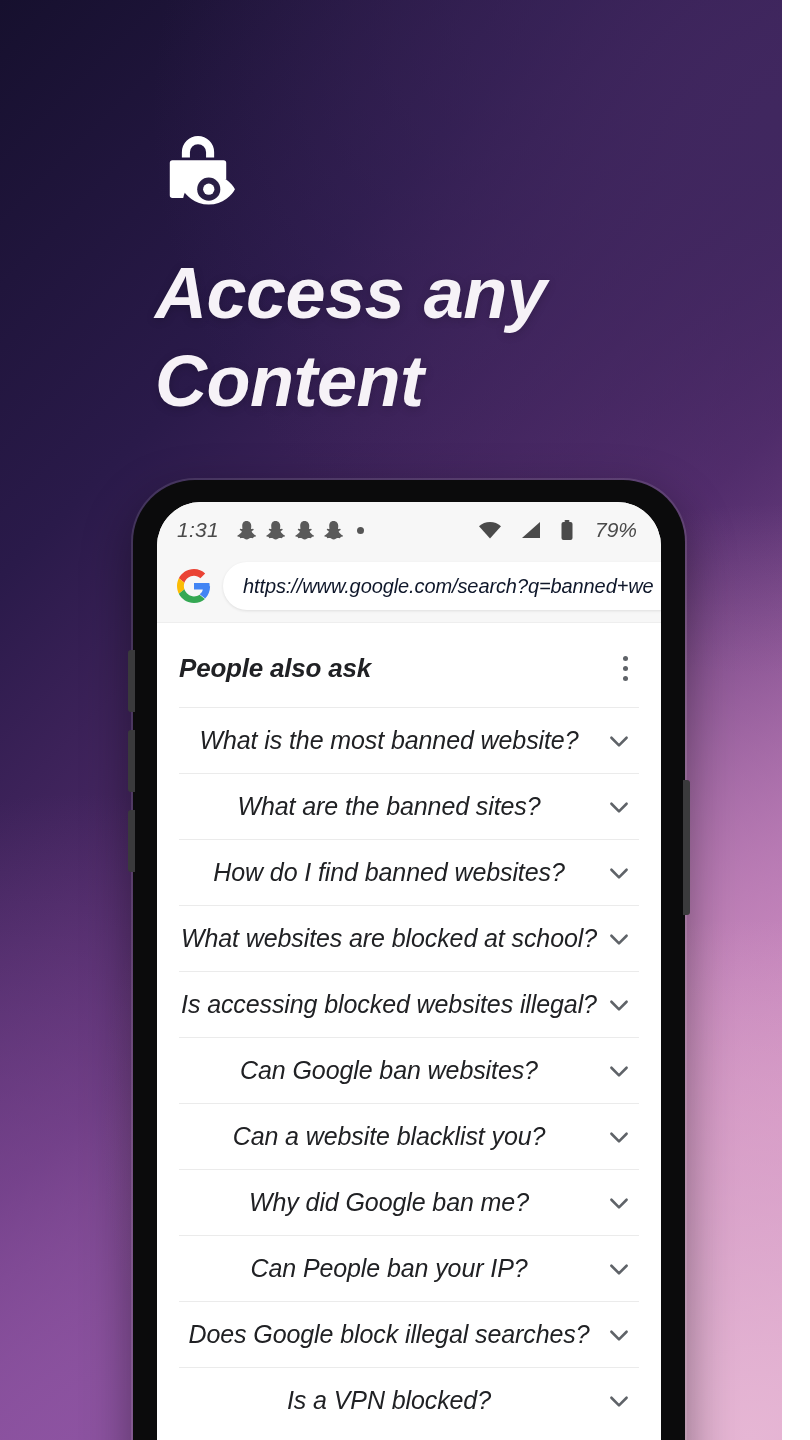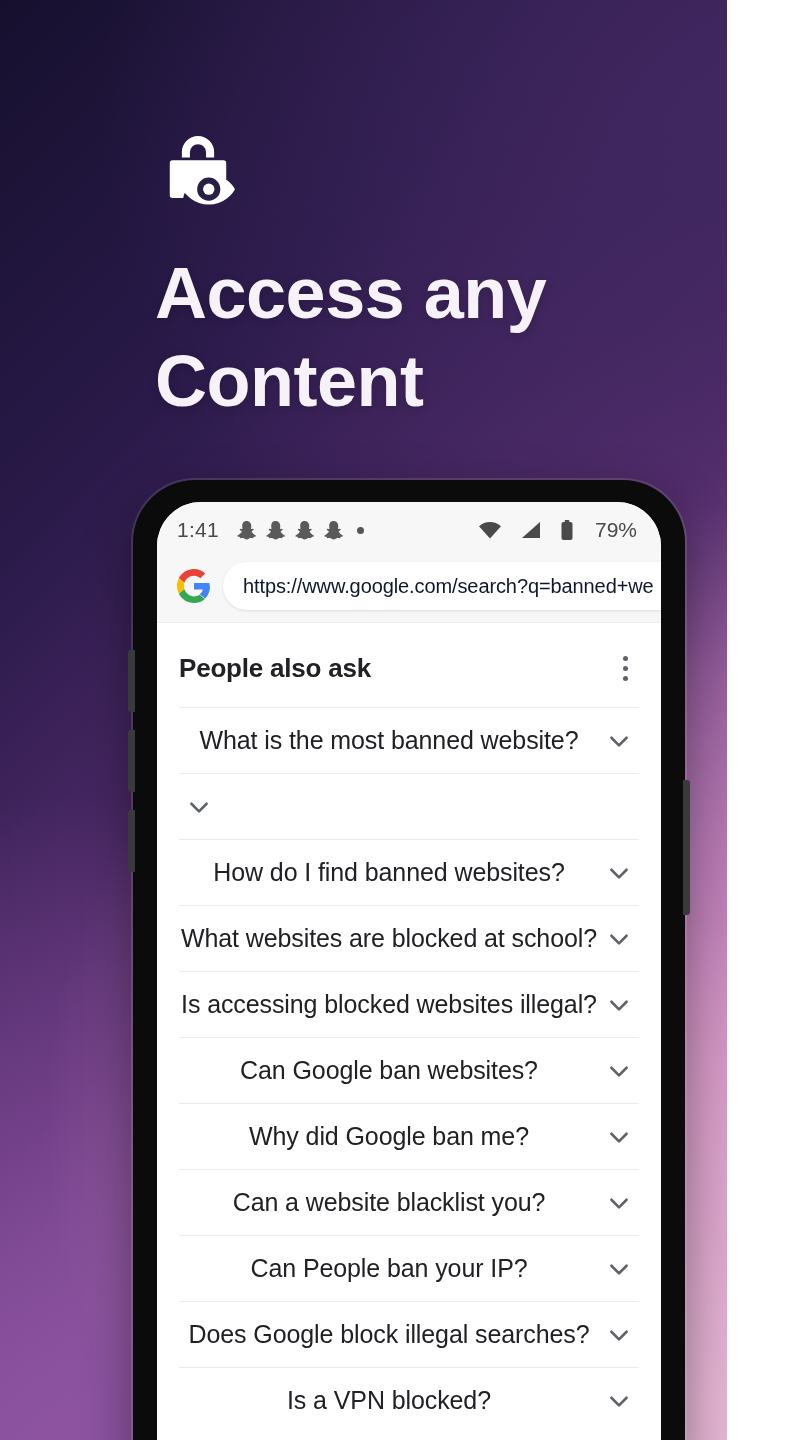--- a/index.html
+++ b/index.html
@@ -6,28 +6,29 @@
 
   html, body {
     width:810px; height:1440px;
     overflow:hidden;
     font-family:"Liberation Sans", sans-serif;
   }
 
   
   #stage {
     position:relative;
-    width:727px; height:1440px;
+    width:782px; height:1440px;
     overflow:hidden;
     background:
       radial-gradient(ellipse 900px 900px at 96% 100%, #e6b6d4 0%, rgba(230,182,212,0) 58%),
       radial-gradient(ellipse 1100px 1000px at 100% 78%, #cf8fc0 0%, rgba(207,143,192,0) 62%),
       radial-gradient(ellipse 1000px 1100px at 10% 104%, #8d53a2 0%, rgba(141,83,162,0) 64%),
       radial-gradient(ellipse 900px 800px at 100% 8%, #40275f 0%, rgba(64,39,95,0) 70%),
       linear-gradient(135deg, #16102e 0%, #2a1a4a 26%, #5a2f72 54%, #a86aae 78%, #ddb0d2 100%);
+    font-style: italic;
   }
 
   
   #hero { position:absolute; left:155px; top:128px; width:560px; }
 
   .lock-icon { display:block; width:86px; height:86px; }
 
   #hero-title {
     margin-top:36px;
     color:#f6f2f7;
@@ -149,21 +150,21 @@
   <div id="phone">
 
     <div class="side-btn" id="vol-up"></div>
     <div class="side-btn" id="vol-down"></div>
     <div class="side-btn" id="vol-low"></div>
     <div class="side-btn" id="power"></div>
 
     <div id="screen">
 
       <div id="statusbar">
-        <div id="clock">1:41</div>
+        <div id="clock">1:31</div>
 
         <div id="status-left-icons">
           <svg class="ghost" viewBox="0 0 20 22">
             <path fill="#5a5a5a" d="M10 1c3.2 0 5 2.3 5 5.3 0 1.3-.2 2.3-.2 3 .5.3 1.2.1 1.7-.1.7-.3 1.5.6.8 1.3-.6.6-1.8 1-1.8 1.6 0 .9 2.6 3.4 4.2 4.1.7.3.4 1-.4 1.2-1 .3-1.6.2-1.9.8-.2.4-.1 1-.8 1-.7 0-1.5-.4-2.6-.2-1.1.2-2 1.6-3.8 1.6s-2.7-1.4-3.8-1.6c-1.1-.2-1.9.2-2.6.2-.7 0-.6-.6-.8-1-.3-.6-.9-.5-1.9-.8-.8-.2-1.1-.9-.4-1.2C2.3 15.5 5 13 5 12.1c0-.6-1.2-1-1.8-1.6-.7-.7.1-1.6.8-1.3.5.2 1.2.4 1.7.1 0-.7-.2-1.7-.2-3C5.5 3.3 6.8 1 10 1z"></path>
           </svg>
           <svg class="ghost" viewBox="0 0 20 22">
             <path fill="#5a5a5a" d="M10 1c3.2 0 5 2.3 5 5.3 0 1.3-.2 2.3-.2 3 .5.3 1.2.1 1.7-.1.7-.3 1.5.6.8 1.3-.6.6-1.8 1-1.8 1.6 0 .9 2.6 3.4 4.2 4.1.7.3.4 1-.4 1.2-1 .3-1.6.2-1.9.8-.2.4-.1 1-.8 1-.7 0-1.5-.4-2.6-.2-1.1.2-2 1.6-3.8 1.6s-2.7-1.4-3.8-1.6c-1.1-.2-1.9.2-2.6.2-.7 0-.6-.6-.8-1-.3-.6-.9-.5-1.9-.8-.8-.2-1.1-.9-.4-1.2C2.3 15.5 5 13 5 12.1c0-.6-1.2-1-1.8-1.6-.7-.7.1-1.6.8-1.3.5.2 1.2.4 1.7.1 0-.7-.2-1.7-.2-3C5.5 3.3 6.8 1 10 1z"></path>
           </svg>
           <svg class="ghost" viewBox="0 0 20 22">
             <path fill="#5a5a5a" d="M10 1c3.2 0 5 2.3 5 5.3 0 1.3-.2 2.3-.2 3 .5.3 1.2.1 1.7-.1.7-.3 1.5.6.8 1.3-.6.6-1.8 1-1.8 1.6 0 .9 2.6 3.4 4.2 4.1.7.3.4 1-.4 1.2-1 .3-1.6.2-1.9.8-.2.4-.1 1-.8 1-.7 0-1.5-.4-2.6-.2-1.1.2-2 1.6-3.8 1.6s-2.7-1.4-3.8-1.6c-1.1-.2-1.9.2-2.6.2-.7 0-.6-.6-.8-1-.3-.6-.9-.5-1.9-.8-.8-.2-1.1-.9-.4-1.2C2.3 15.5 5 13 5 12.1c0-.6-1.2-1-1.8-1.6-.7-.7.1-1.6.8-1.3.5.2 1.2.4 1.7.1 0-.7-.2-1.7-.2-3C5.5 3.3 6.8 1 10 1z"></path>
@@ -221,20 +222,21 @@
         <div id="paa-rows">
             <div class="paa-row">
               <div class="paa-q">What is the most banned website?</div>
               <span class="paa-chev">
                 <svg width="26" height="26" viewBox="0 0 24 24">
                   <path fill="none" stroke="#5f6368" stroke-width="2.4" stroke-linecap="round" stroke-linejoin="round" d="M5 9l7 7 7-7"></path>
                 </svg>
               </span>
             </div>
             <div class="paa-row">
+              <div class="paa-q">What are the banned sites?</div>
               <span class="paa-chev">
                 <svg width="26" height="26" viewBox="0 0 24 24">
                   <path fill="none" stroke="#5f6368" stroke-width="2.4" stroke-linecap="round" stroke-linejoin="round" d="M5 9l7 7 7-7"></path>
                 </svg>
               </span>
             </div>
             <div class="paa-row">
               <div class="paa-q">How do I find banned websites?</div>
               <span class="paa-chev">
                 <svg width="26" height="26" viewBox="0 0 24 24">
@@ -260,29 +262,29 @@
             </div>
             <div class="paa-row">
               <div class="paa-q">Can Google ban websites?</div>
               <span class="paa-chev">
                 <svg width="26" height="26" viewBox="0 0 24 24">
                   <path fill="none" stroke="#5f6368" stroke-width="2.4" stroke-linecap="round" stroke-linejoin="round" d="M5 9l7 7 7-7"></path>
                 </svg>
               </span>
             </div>
             <div class="paa-row">
+              <div class="paa-q">Can a website blacklist you?</div>
+              <span class="paa-chev">
+                <svg width="26" height="26" viewBox="0 0 24 24">
+                  <path fill="none" stroke="#5f6368" stroke-width="2.4" stroke-linecap="round" stroke-linejoin="round" d="M5 9l7 7 7-7"></path>
+                </svg>
+              </span>
+            </div>
+            <div class="paa-row">
               <div class="paa-q">Why did Google ban me?</div>
-              <span class="paa-chev">
-                <svg width="26" height="26" viewBox="0 0 24 24">
-                  <path fill="none" stroke="#5f6368" stroke-width="2.4" stroke-linecap="round" stroke-linejoin="round" d="M5 9l7 7 7-7"></path>
-                </svg>
-              </span>
-            </div>
-            <div class="paa-row">
-              <div class="paa-q">Can a website blacklist you?</div>
               <span class="paa-chev">
                 <svg width="26" height="26" viewBox="0 0 24 24">
                   <path fill="none" stroke="#5f6368" stroke-width="2.4" stroke-linecap="round" stroke-linejoin="round" d="M5 9l7 7 7-7"></path>
                 </svg>
               </span>
             </div>
             <div class="paa-row">
               <div class="paa-q">Can People ban your IP?</div>
               <span class="paa-chev">
                 <svg width="26" height="26" viewBox="0 0 24 24">

